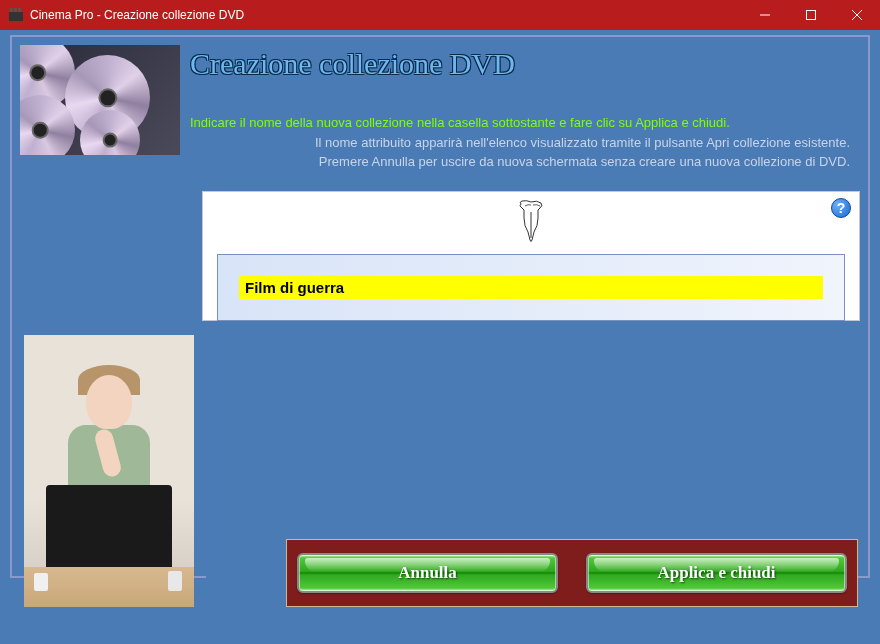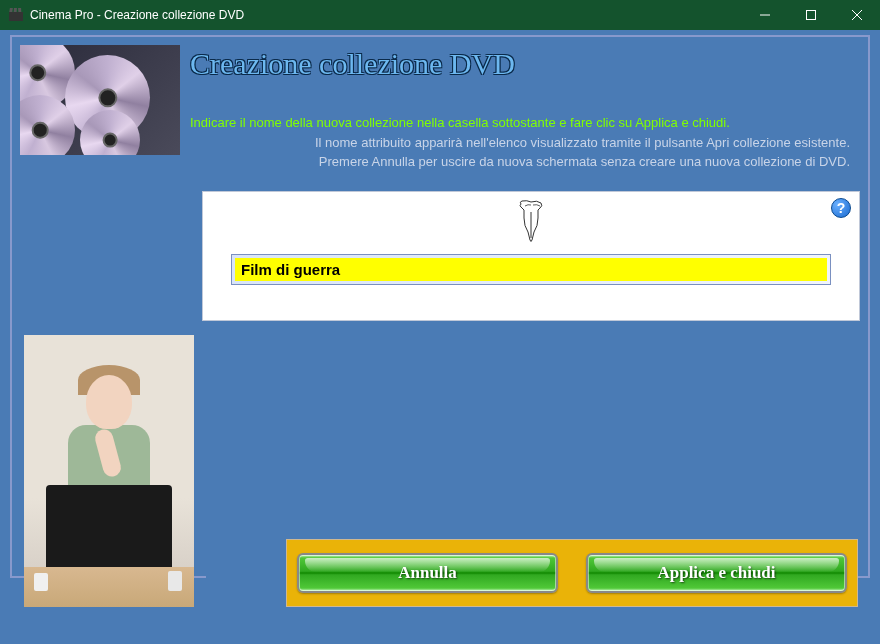--- a/index.html
+++ b/index.html
@@ -5,21 +5,21 @@
     * { margin: 0; padding: 0; box-sizing: border-box; }
     body {
       width: 880px;
       height: 644px;
       background: #4a7bb5;
       font-family: 'Segoe UI', Tahoma, sans-serif;
       overflow: hidden;
     }
     .titlebar {
       height: 30px;
-      background: #14532d;
+      background: #b91c1c;
       display: flex;
       align-items: center;
       padding: 0 8px;
       color: white;
       font-size: 12px;
     }
     .titlebar-icon {
       width: 16px;
       height: 16px;
       margin-right: 6px;
@@ -138,23 +138,23 @@
     }
 
     .hand-icon {
       display: block;
       margin: 0 auto 10px;
       width: 36px;
       height: 44px;
     }
 
     .input-wrap {
-      margin: 0 28px;
+      margin: 0 14px;
       border: 1px solid #7a90c0;
-      padding: 3px;
+      padding: 21px;
       background: linear-gradient(to right, #d8e4f8, #f0f4fc);
     }
     .collection-input {
       width: 100%;
       background: #ffff00;
       border: none;
       outline: none;
       font-family: Tahoma, sans-serif;
       font-size: 15px;
       font-weight: bold;
@@ -194,21 +194,21 @@
       background: #4a7bb5;
       position: relative;
     }
 
     .button-bar {
       position: absolute;
       bottom: 0;
       left: 80px;
       right: 0;
       height: 68px;
-      background: #eab308;
+      background: #7f1d1d;
       border: 1px solid #d0b890;
       display: flex;
       align-items: center;
       justify-content: space-around;
       padding: 0 10px;
       gap: 28px;
     }
 
     .green-btn {
       flex: 1;

